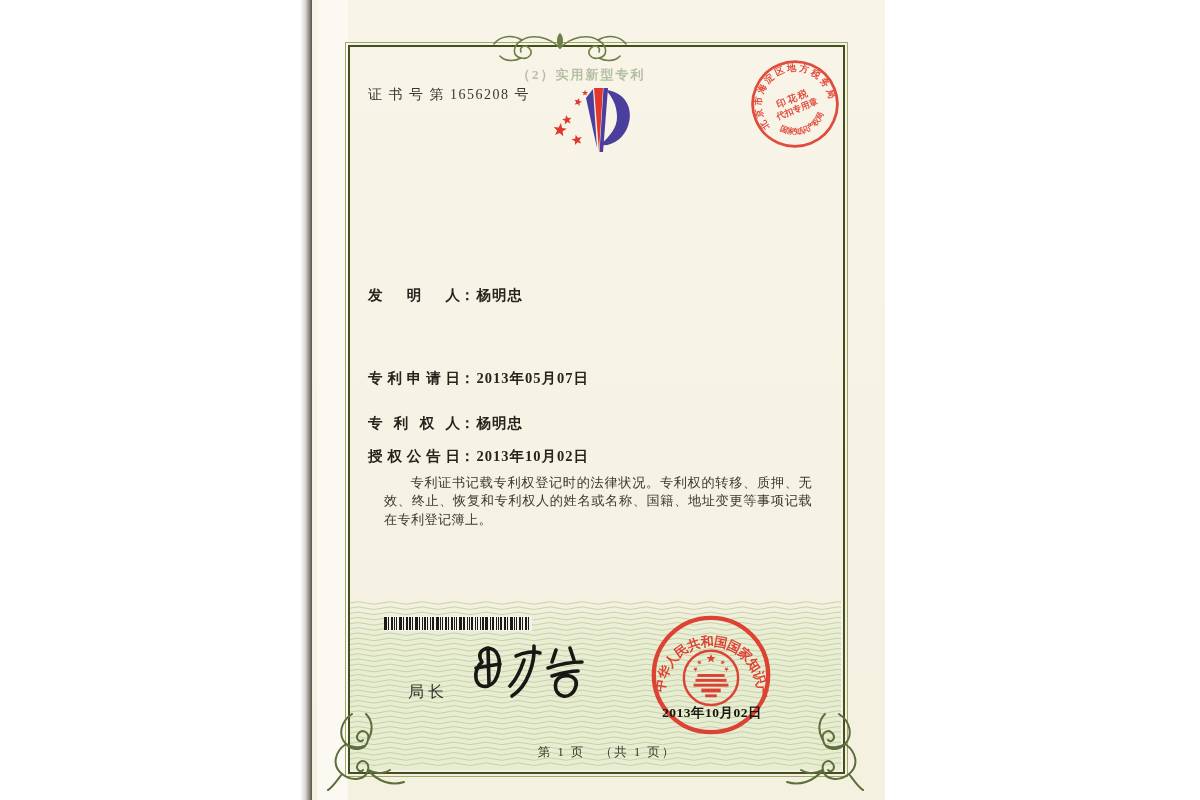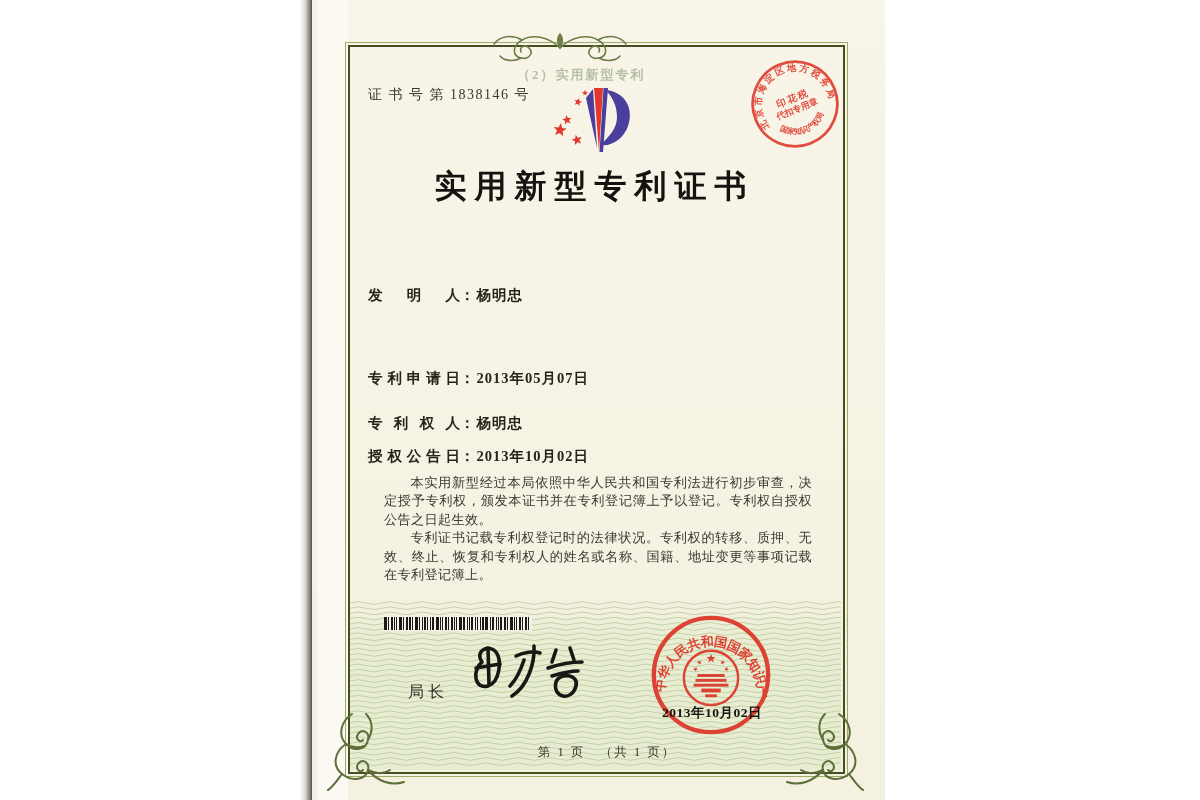--- a/index.html
+++ b/index.html
@@ -129,21 +129,21 @@
       <g stroke="#5d6e3a" fill="none" stroke-width="2" stroke-linecap="round">
         <path d="M30,6 C18,14 16,28 24,36 C32,44 44,42 46,32 C48,24 40,20 36,26 C33,31 38,35 41,32"></path>
         <path d="M24,36 C12,44 10,58 20,66 C30,74 44,72 46,62 C48,54 40,50 36,56 C33,61 38,65 41,62"></path>
         <path d="M46,62 C56,74 70,78 82,74 M46,32 C52,22 50,12 44,6 M20,66 C14,74 10,80 6,82"></path>
         <path d="M46,62 C54,66 62,66 68,62 M24,36 C30,40 38,40 42,38"></path>
       </g>
     </svg>
 
     <div class="ghost">（2）实用新型专利</div>
 
-    <div class="certno">证 书 号 第 1838146 号</div>
+    <div class="certno">证 书 号 第 1656208 号</div>
 
     <svg id="logo" style="position:absolute;left:238px;top:80px;z-index:3;" width="100" height="84" viewBox="0 0 100 84">
       <g fill="var(--logo-red)">
         <g>
             <polygon points="35.00,9.80 35.79,11.91 38.04,12.01 36.28,13.42 36.88,15.59 35.00,14.34 33.12,15.59 33.72,13.42 31.96,12.01 34.21,11.91"></polygon>
           </g>
         <g>
             <polygon points="29.09,17.94 29.37,20.89 32.19,21.78 29.48,22.96 29.51,25.92 27.54,23.70 24.74,24.64 26.24,22.09 24.48,19.71 27.37,20.35"></polygon>
           </g>
         <g>
@@ -155,37 +155,35 @@
         <g>
             <polygon points="25.67,54.66 27.87,57.86 31.66,57.09 29.30,60.16 31.21,63.54 27.56,62.24 24.94,65.10 25.04,61.22 21.51,59.62 25.23,58.52"></polygon>
           </g>
       </g>
       <polygon points="36,18 43,9 47,68" fill="var(--logo-purple)"></polygon>
       <polygon points="44,8 53,8 49,72" fill="var(--logo-red)"></polygon>
       <polygon points="53.5,8 58,8 53,72 49.5,72" fill="var(--logo-purple)"></polygon>
       <path d="M56,10 C76,12 84,30 78,46 C74,58 62,67 50,65 C60,56 67,48 67,37 C67,25 62,17 56,10 Z" fill="var(--logo-purple)"></path>
     </svg>
 
-    <div class="title">实用新型专利证书</div>
 
     <div class="field" style="top:286px">
       <span class="f-label">发明人</span><span class="f-colon">：</span><span class="f-value">杨明忠</span>
     </div>
     <div class="field" style="top:369px">
       <span class="f-label">专利申请日</span><span class="f-colon">：</span><span class="f-value">2013年05月07日</span>
     </div>
     <div class="field" style="top:414px">
       <span class="f-label">专利权人</span><span class="f-colon">：</span><span class="f-value">杨明忠</span>
     </div>
     <div class="field" style="top:447px">
       <span class="f-label">授权公告日</span><span class="f-colon">：</span><span class="f-value">2013年10月02日</span>
     </div>
 
     <div class="paras">
-      <p>本实用新型经过本局依照中华人民共和国专利法进行初步审查，决定授予专利权，颁发本证书并在专利登记簿上予以登记。专利权自授权公告之日起生效。</p>
       <p>专利证书记载专利权登记时的法律状况。专利权的转移、质押、无效、终止、恢复和专利权人的姓名或名称、国籍、地址变更等事项记载在专利登记簿上。</p>
     </div>
 
     <svg id="barcode" viewBox="0 0 148 15">
       <rect x="0" y="0" width="148" height="15" fill="#f5f3e9"></rect>
       <g id="bars" fill="#1c1a16">
           <rect x="0" y="1" width="3" height="13"></rect>
           <rect x="4" y="1" width="1" height="13"></rect>
           <rect x="7" y="1" width="2" height="13"></rect>
           <rect x="10" y="1" width="1" height="13"></rect>

